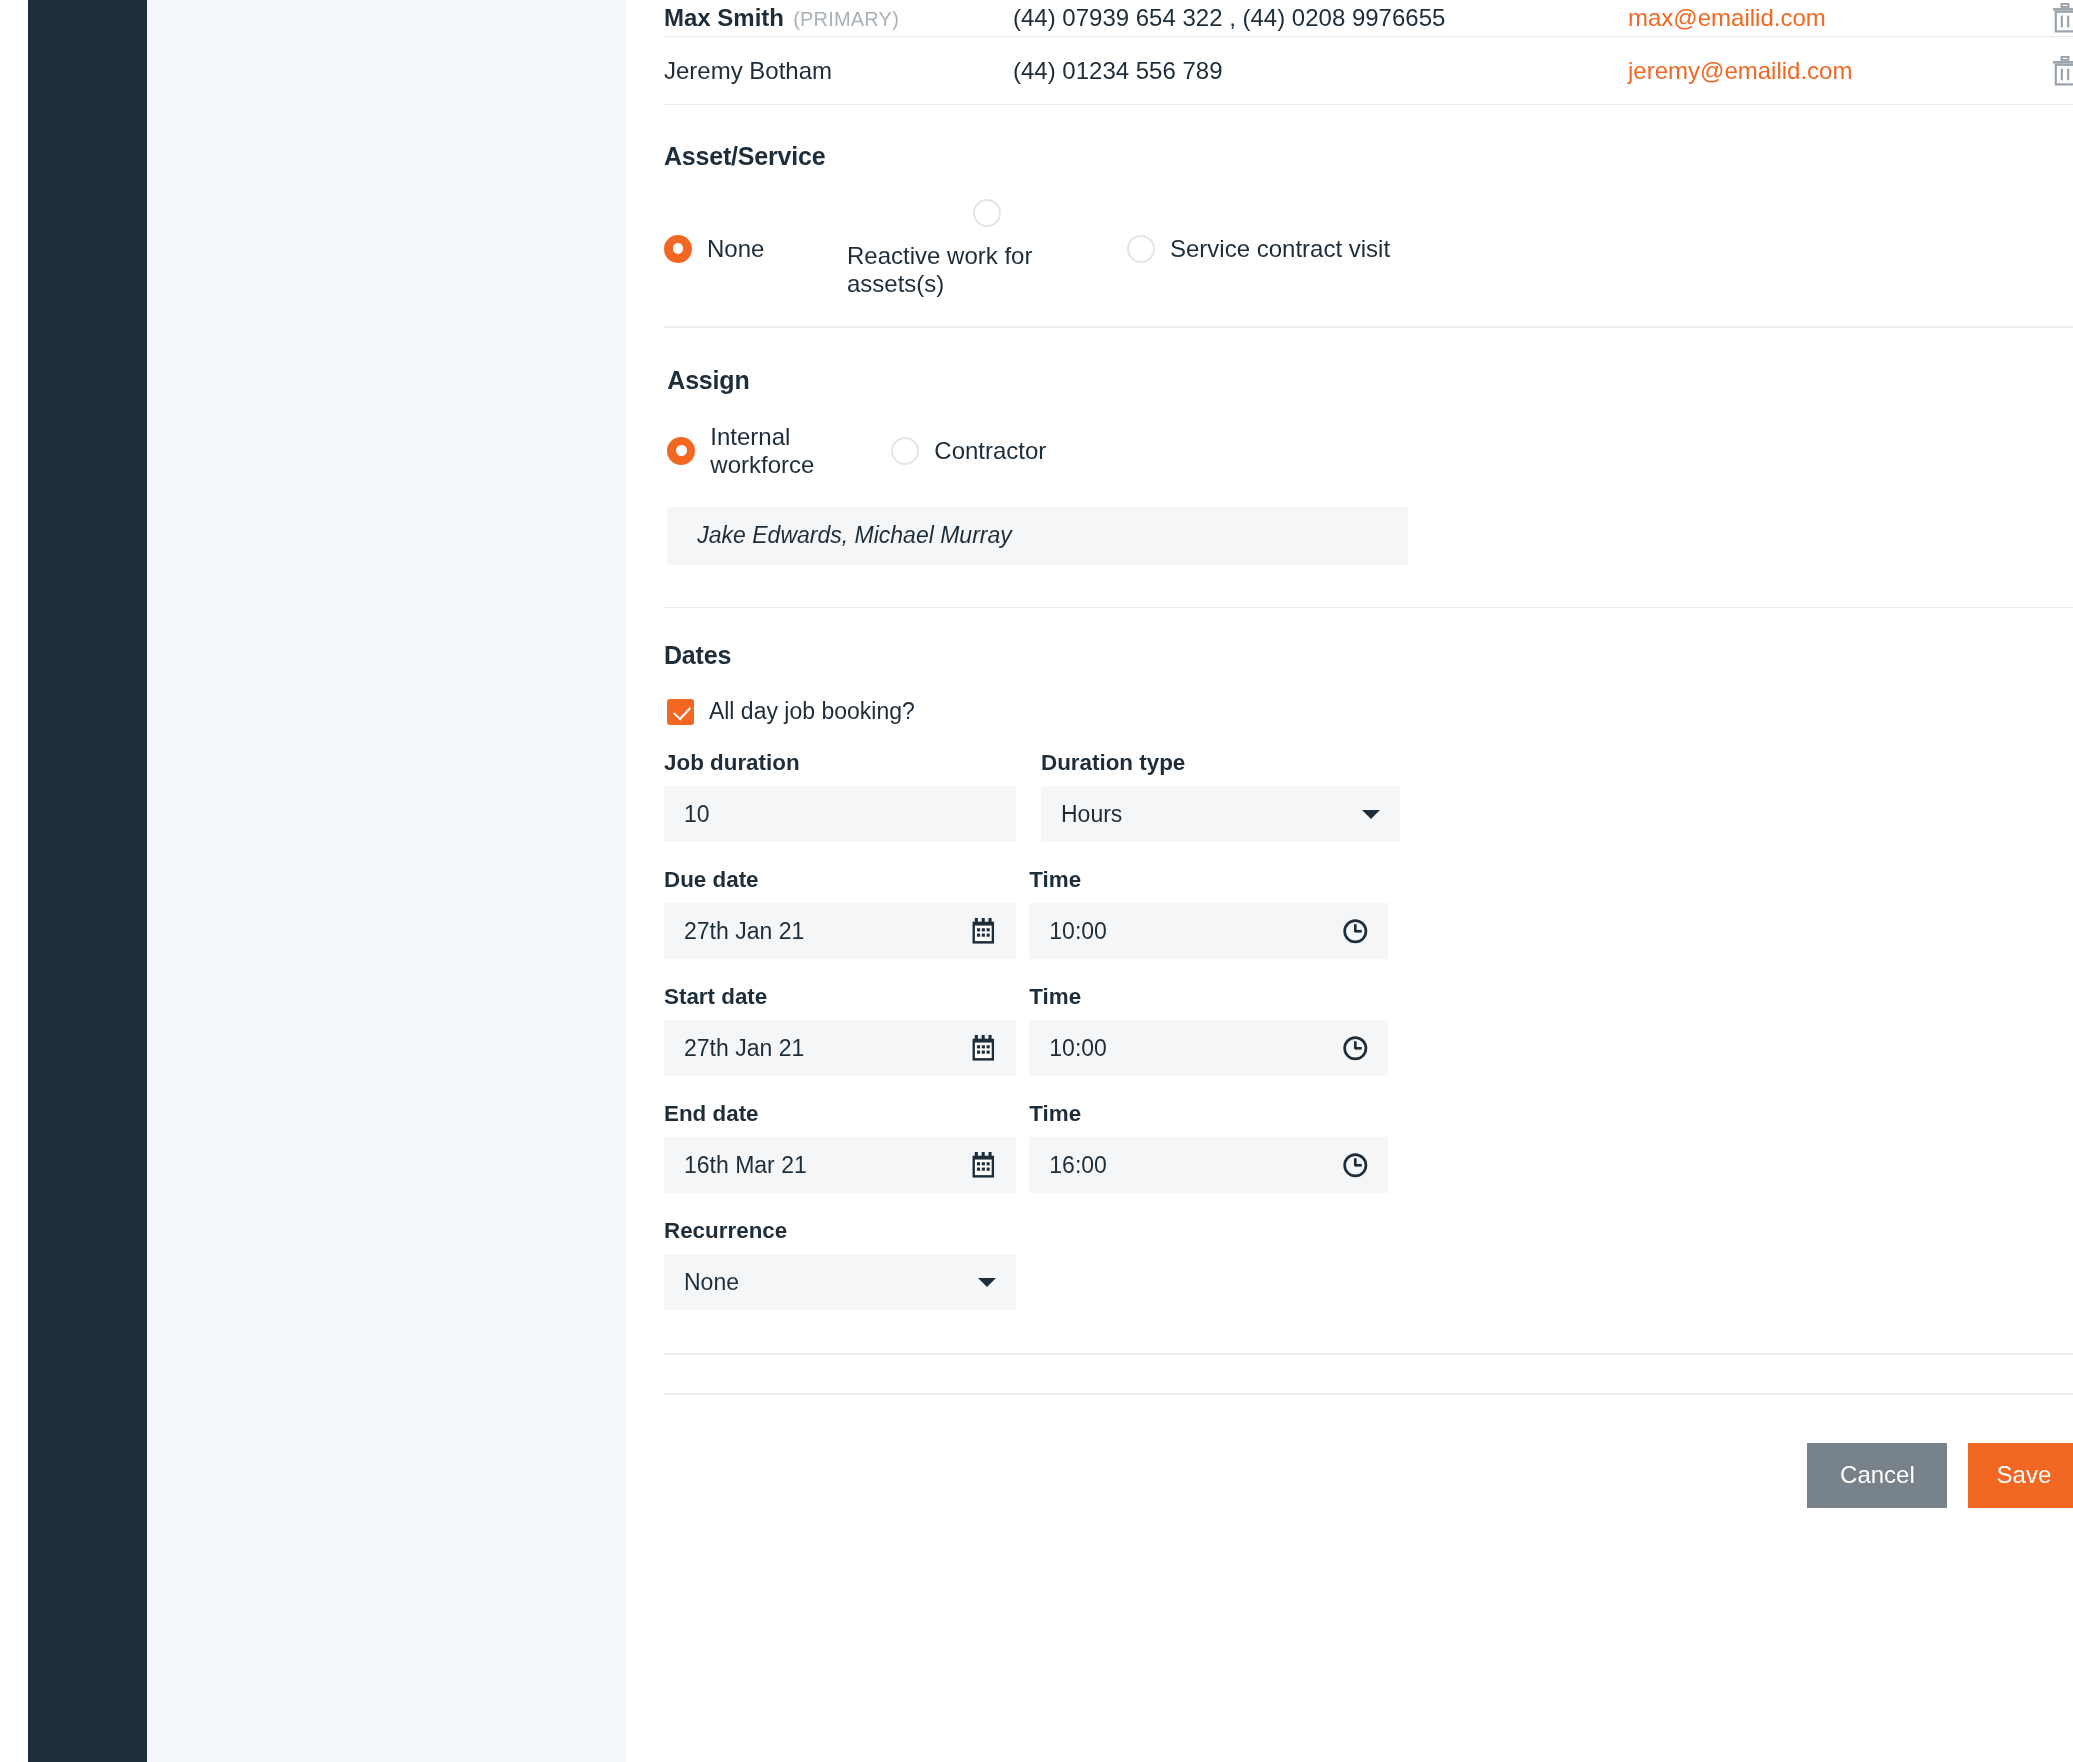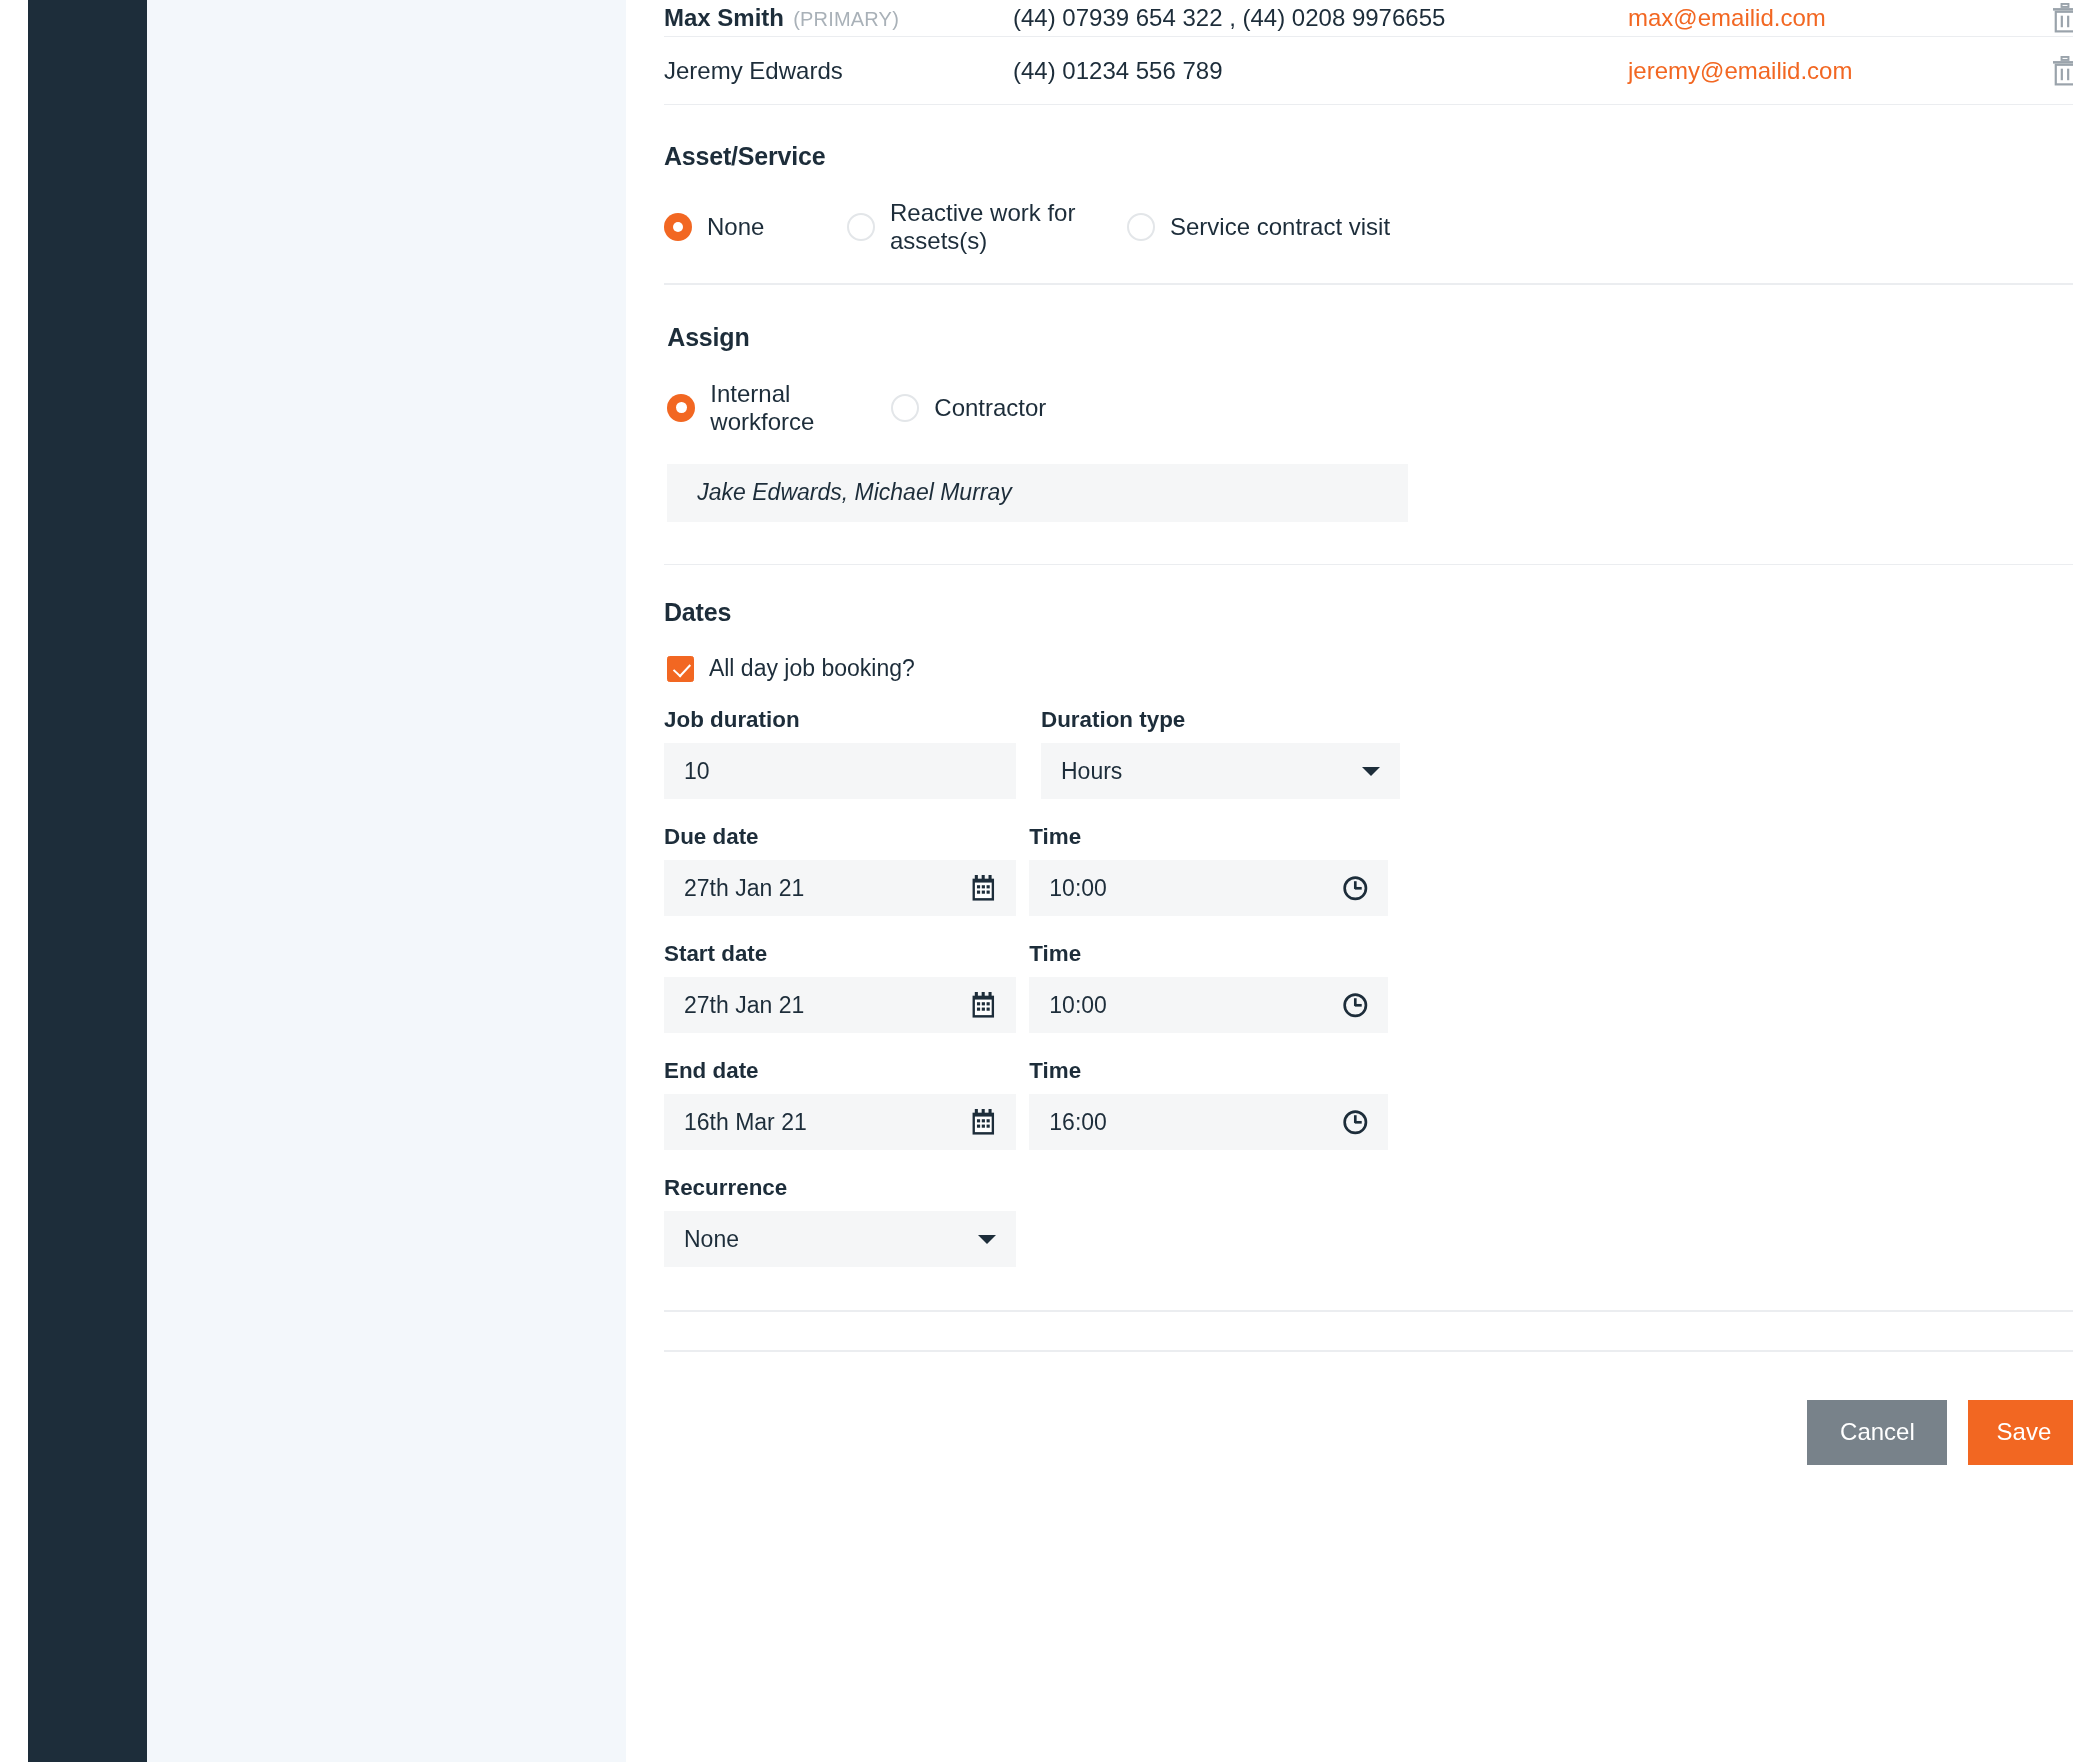--- a/index.html
+++ b/index.html
@@ -240,21 +240,21 @@
             <rect x="1.6" y="4.4" width="20.8" height="2.2" fill="#9aa3ab"></rect>
             <rect x="4" y="7.6" width="16" height="17" fill="none" stroke="#9aa3ab" stroke-width="1.9"></rect>
             <rect x="8.3" y="11" width="1.9" height="10" fill="#9aa3ab"></rect>
             <rect x="13.8" y="11" width="1.9" height="10" fill="#9aa3ab"></rect>
           </svg>
         </div>
       </div>
 
       <div class="contact-row">
         <div class="c-name">
-          <span class="nm">Jeremy Edwards</span>
+          <span class="nm">Jeremy Botham</span>
           <span class="c-primary"></span>
         </div>
         <div class="c-phone">(44) 01234 556 789</div>
         <div class="c-email">jeremy@emailid.com</div>
         <div class="c-del">
           <svg class="trash" viewBox="0 0 24 26">
             <rect x="9" y="0.8" width="6" height="2.6" fill="none" stroke="#9aa3ab" stroke-width="1.7"></rect>
             <rect x="1.6" y="4.4" width="20.8" height="2.2" fill="#9aa3ab"></rect>
             <rect x="4" y="7.6" width="16" height="17" fill="none" stroke="#9aa3ab" stroke-width="1.9"></rect>
             <rect x="8.3" y="11" width="1.9" height="10" fill="#9aa3ab"></rect>
@@ -266,21 +266,21 @@
     </div>
 
     <div style="margin-top:37px;">
       <div class="section-title">Asset/Service</div>
 
       <div class="radio-row" style="margin-top:28px; gap:0;">
         <div class="radio-opt" style="width:183px;">
           <span class="radio on"></span>
           <span class="radio-label">None</span>
         </div>
-        <div class="radio-opt" style="width:280px;">
+        <div class="radio-opt" style="width:280px;flex-direction:column;">
           <span class="radio"></span>
           <span class="radio-label">Reactive work for assets(s)</span>
         </div>
         <div class="radio-opt">
           <span class="radio"></span>
           <span class="radio-label">Service contract visit</span>
         </div>
       </div>
 
       <div class="divider" style="margin-top:28px;"></div>

